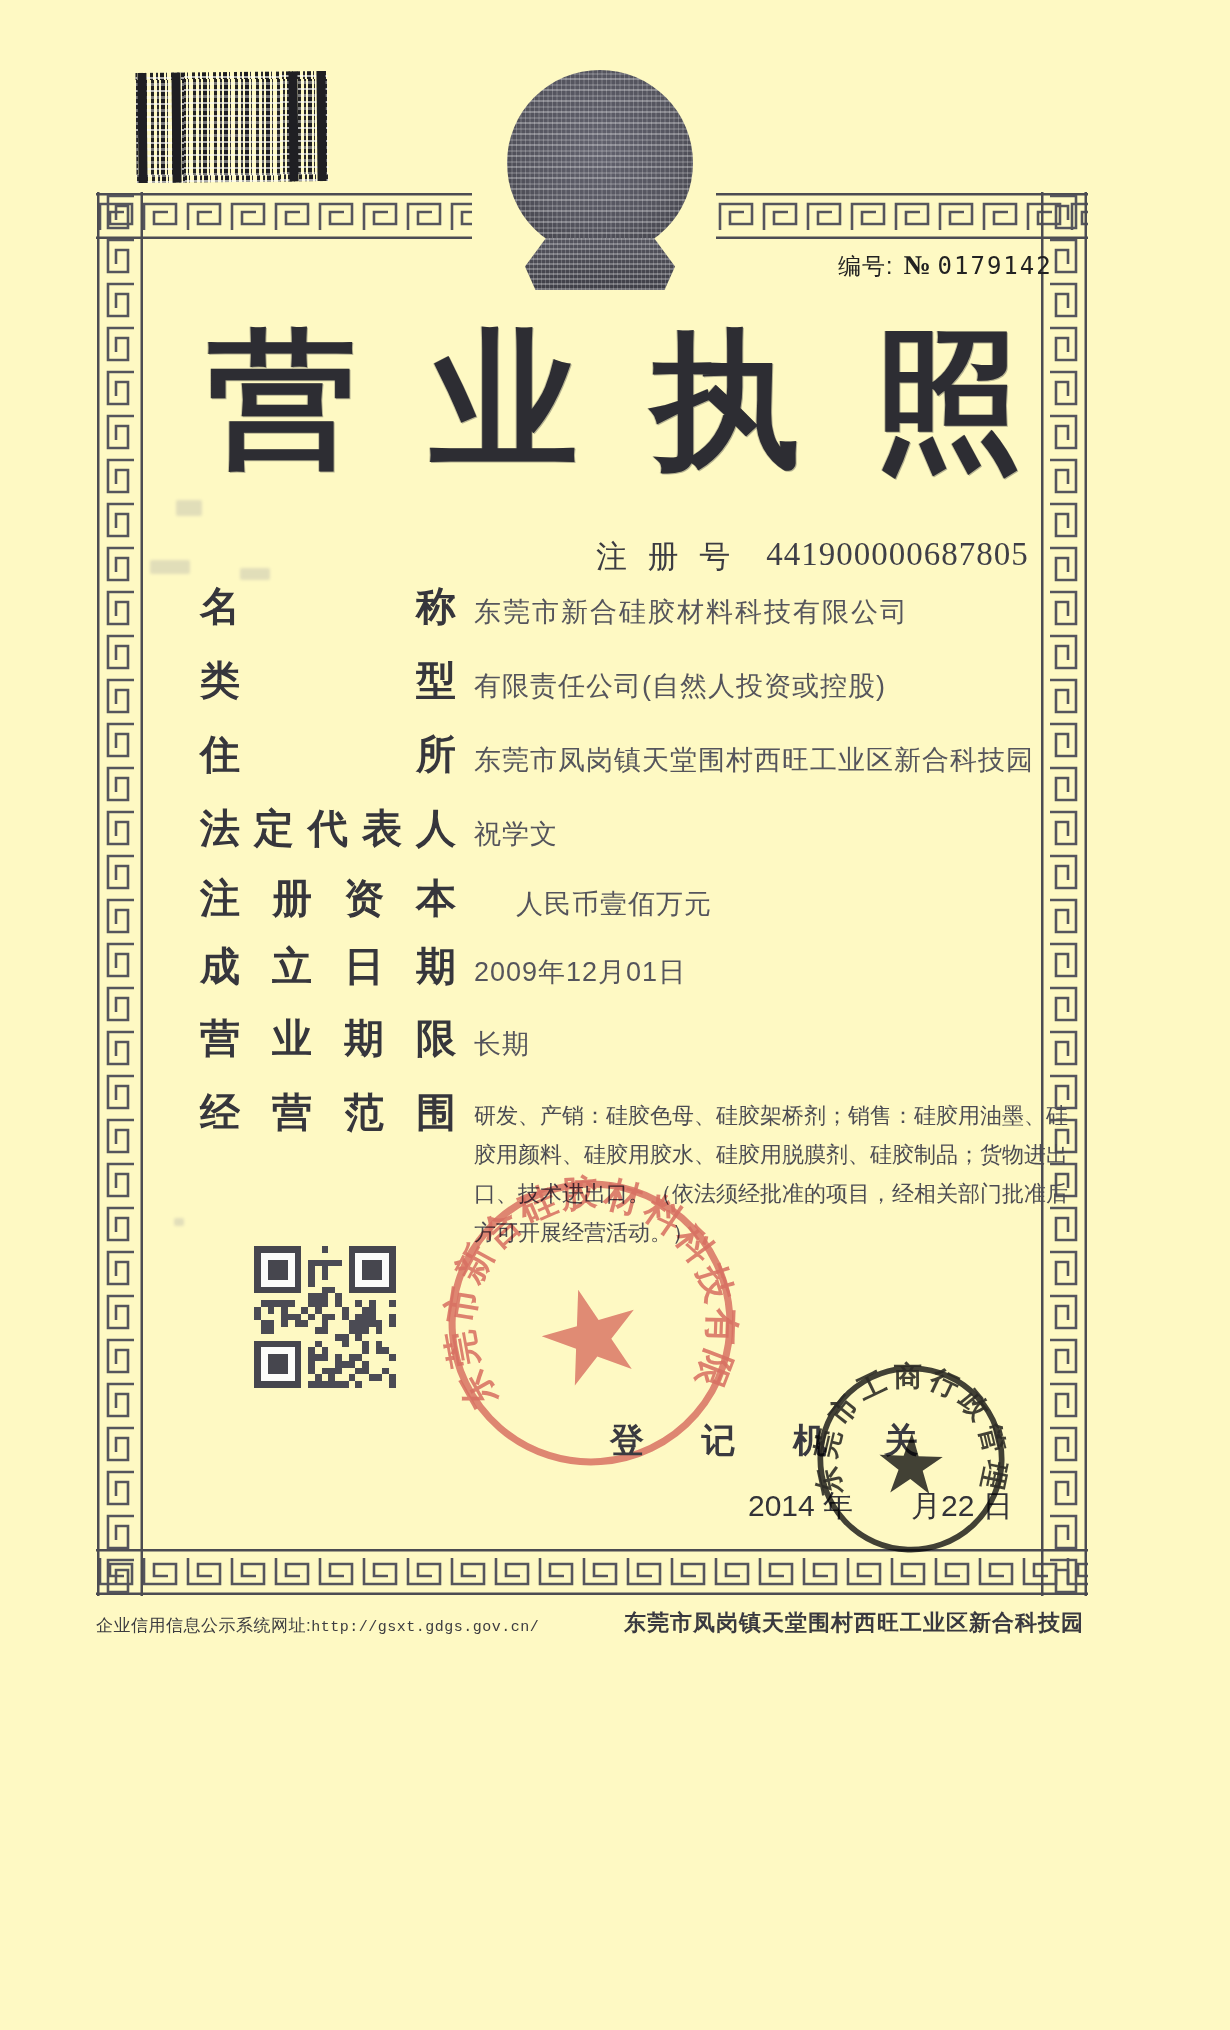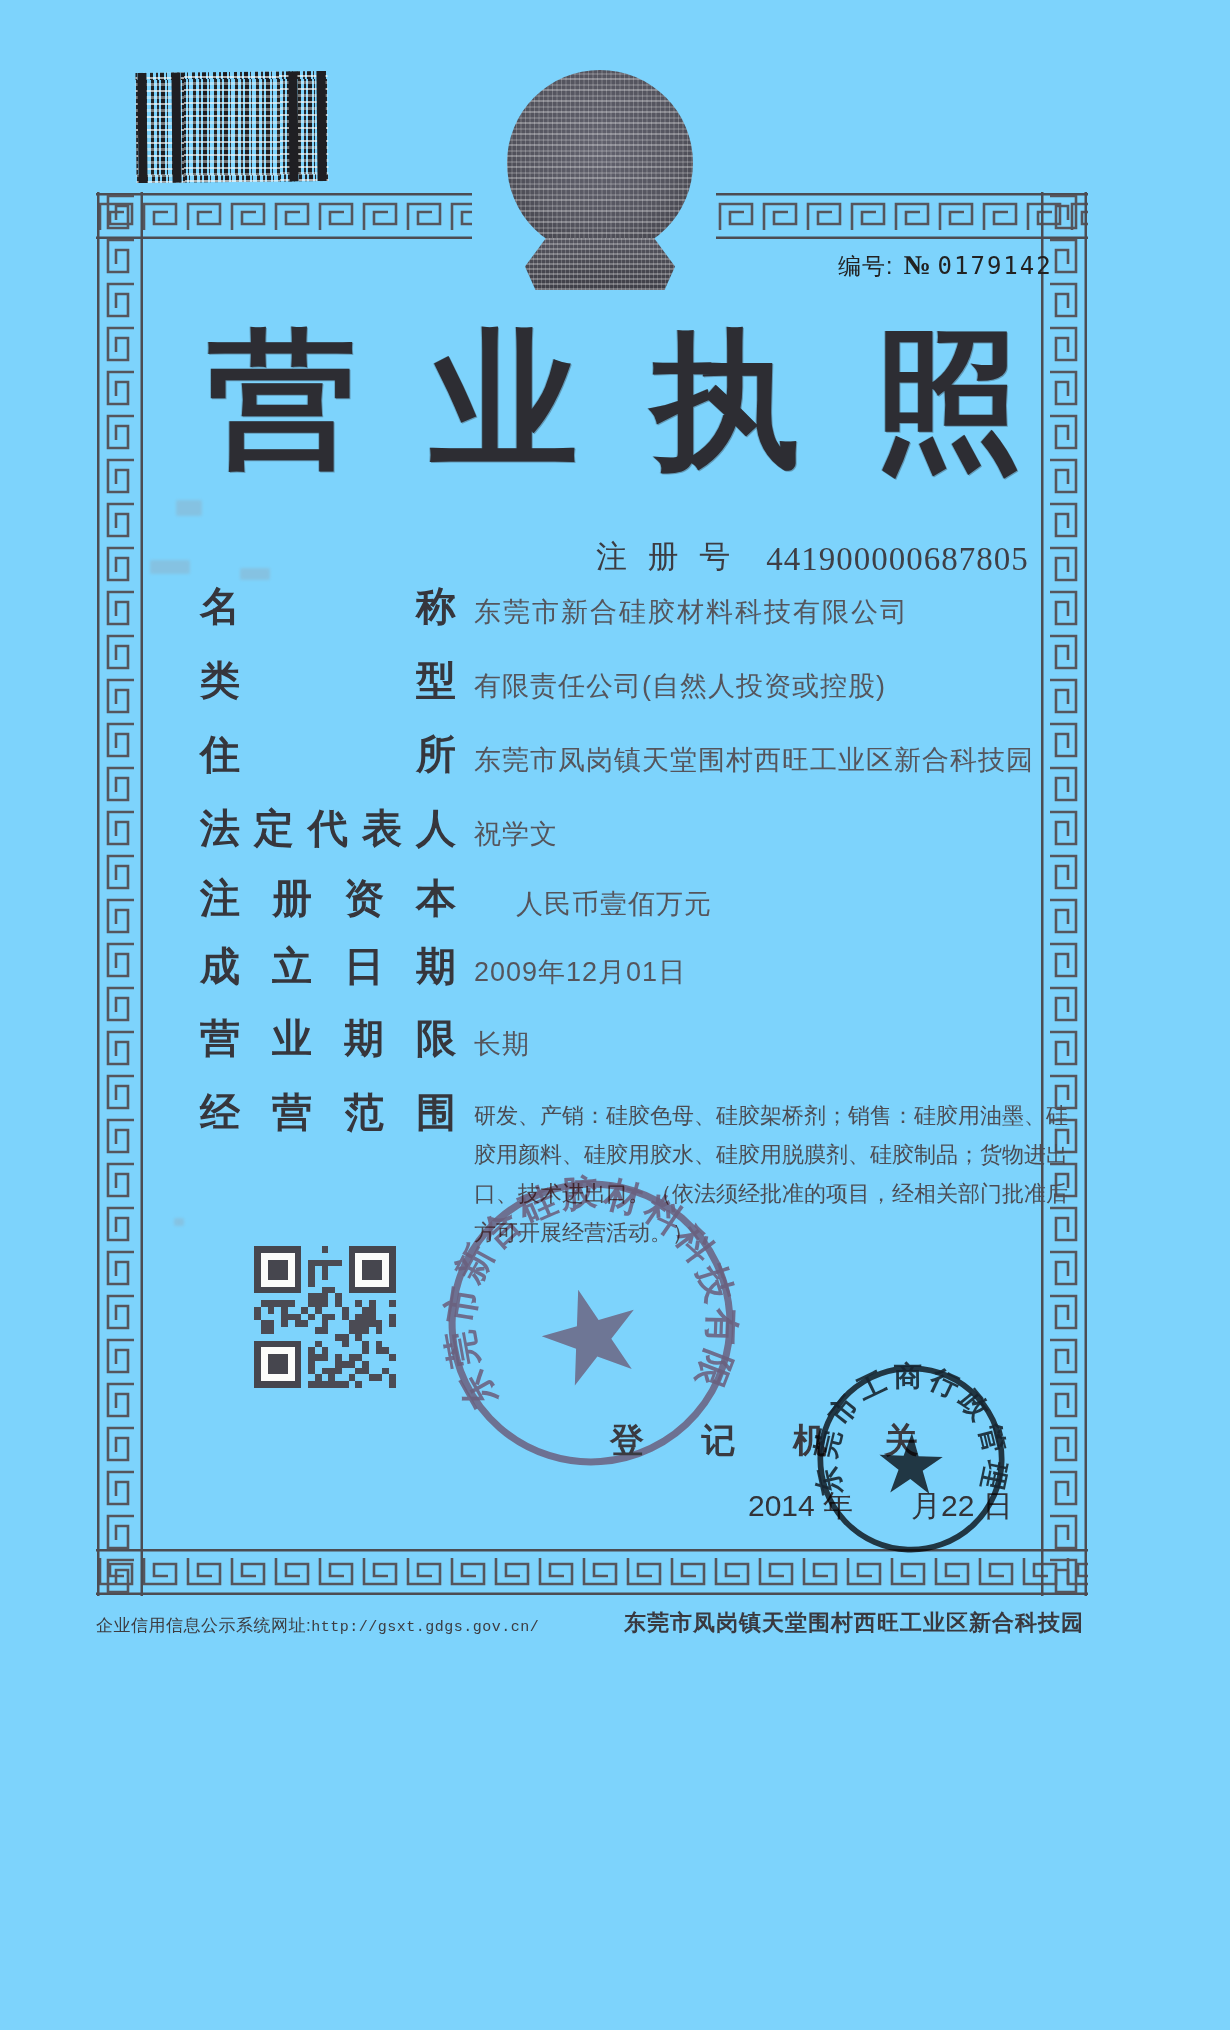--- a/index.html
+++ b/index.html
@@ -1,21 +1,21 @@
 <!DOCTYPE html>
 <html><head>
 <meta charset="utf-8">
 <style>
   html,body{margin:0;padding:0;}
   body{
     width:1230px;height:2030px;background:#ffffff;
     font-family:"Liberation Sans","DejaVu Sans",sans-serif;
     position:relative;overflow:hidden;
   }
-  #scan{position:absolute;inset:0;background:#7dd3fc;}
+  #scan{position:absolute;inset:0;background:#fef9c3;}
 
   
   .barcode2d{
     position:absolute;left:136px;top:72px;width:192px;height:110px;
     transform:rotate(-.6deg);
     background:
       repeating-linear-gradient(0deg, rgba(252,252,250,.65) 0 2px, transparent 2px 6px, rgba(252,252,250,.4) 6px 9px, transparent 9px 13px),
       repeating-linear-gradient(90deg, #26262a 0 2px, transparent 2px 4px, #1d1d21 4px 8px, transparent 8px 10px, #2a2a2e 10px 11px, transparent 11px 15px, #222 15px 18px, transparent 18px 21px);
   }
   .barcode2d .guard{position:absolute;top:0;bottom:0;width:9px;background:#1f1f23;}
@@ -52,21 +52,21 @@
 
   
   .title-row{
     position:absolute;left:150px;top:326px;width:930px;
     display:flex;justify-content:center;gap:74px;
     font-size:148px;font-weight:700;color:#2d2d33;line-height:1;
     text-shadow:1px 1px 0 rgba(45,45,51,.35), -1px 0 0 rgba(45,45,51,.25);
   }
 
   
-  .reg-row{position:absolute;left:596px;top:536px;display:flex;align-items:flex-end;gap:30px;white-space:nowrap;}
+  .reg-row{position:absolute;left:596px;top:536px;display:flex;align-items:flex-start;gap:30px;white-space:nowrap;}
   .reg-row .reg-label{font-size:31px;color:#3c3c42;letter-spacing:6px;font-weight:500;}
   .reg-row .reg-number{font-size:33px;color:#3f3f46;font-family:"Liberation Serif","DejaVu Serif",serif;letter-spacing:1px;}
 
   
   .fields{position:absolute;left:200px;top:586px;width:868px;}
   .frow{display:flex;align-items:flex-start;margin-bottom:30px;}
   .flabel{
     width:256px;min-width:256px;font-size:40px;font-weight:600;color:#36363c;
     text-align:justify;text-align-last:justify;line-height:1.0;letter-spacing:0;
   }

